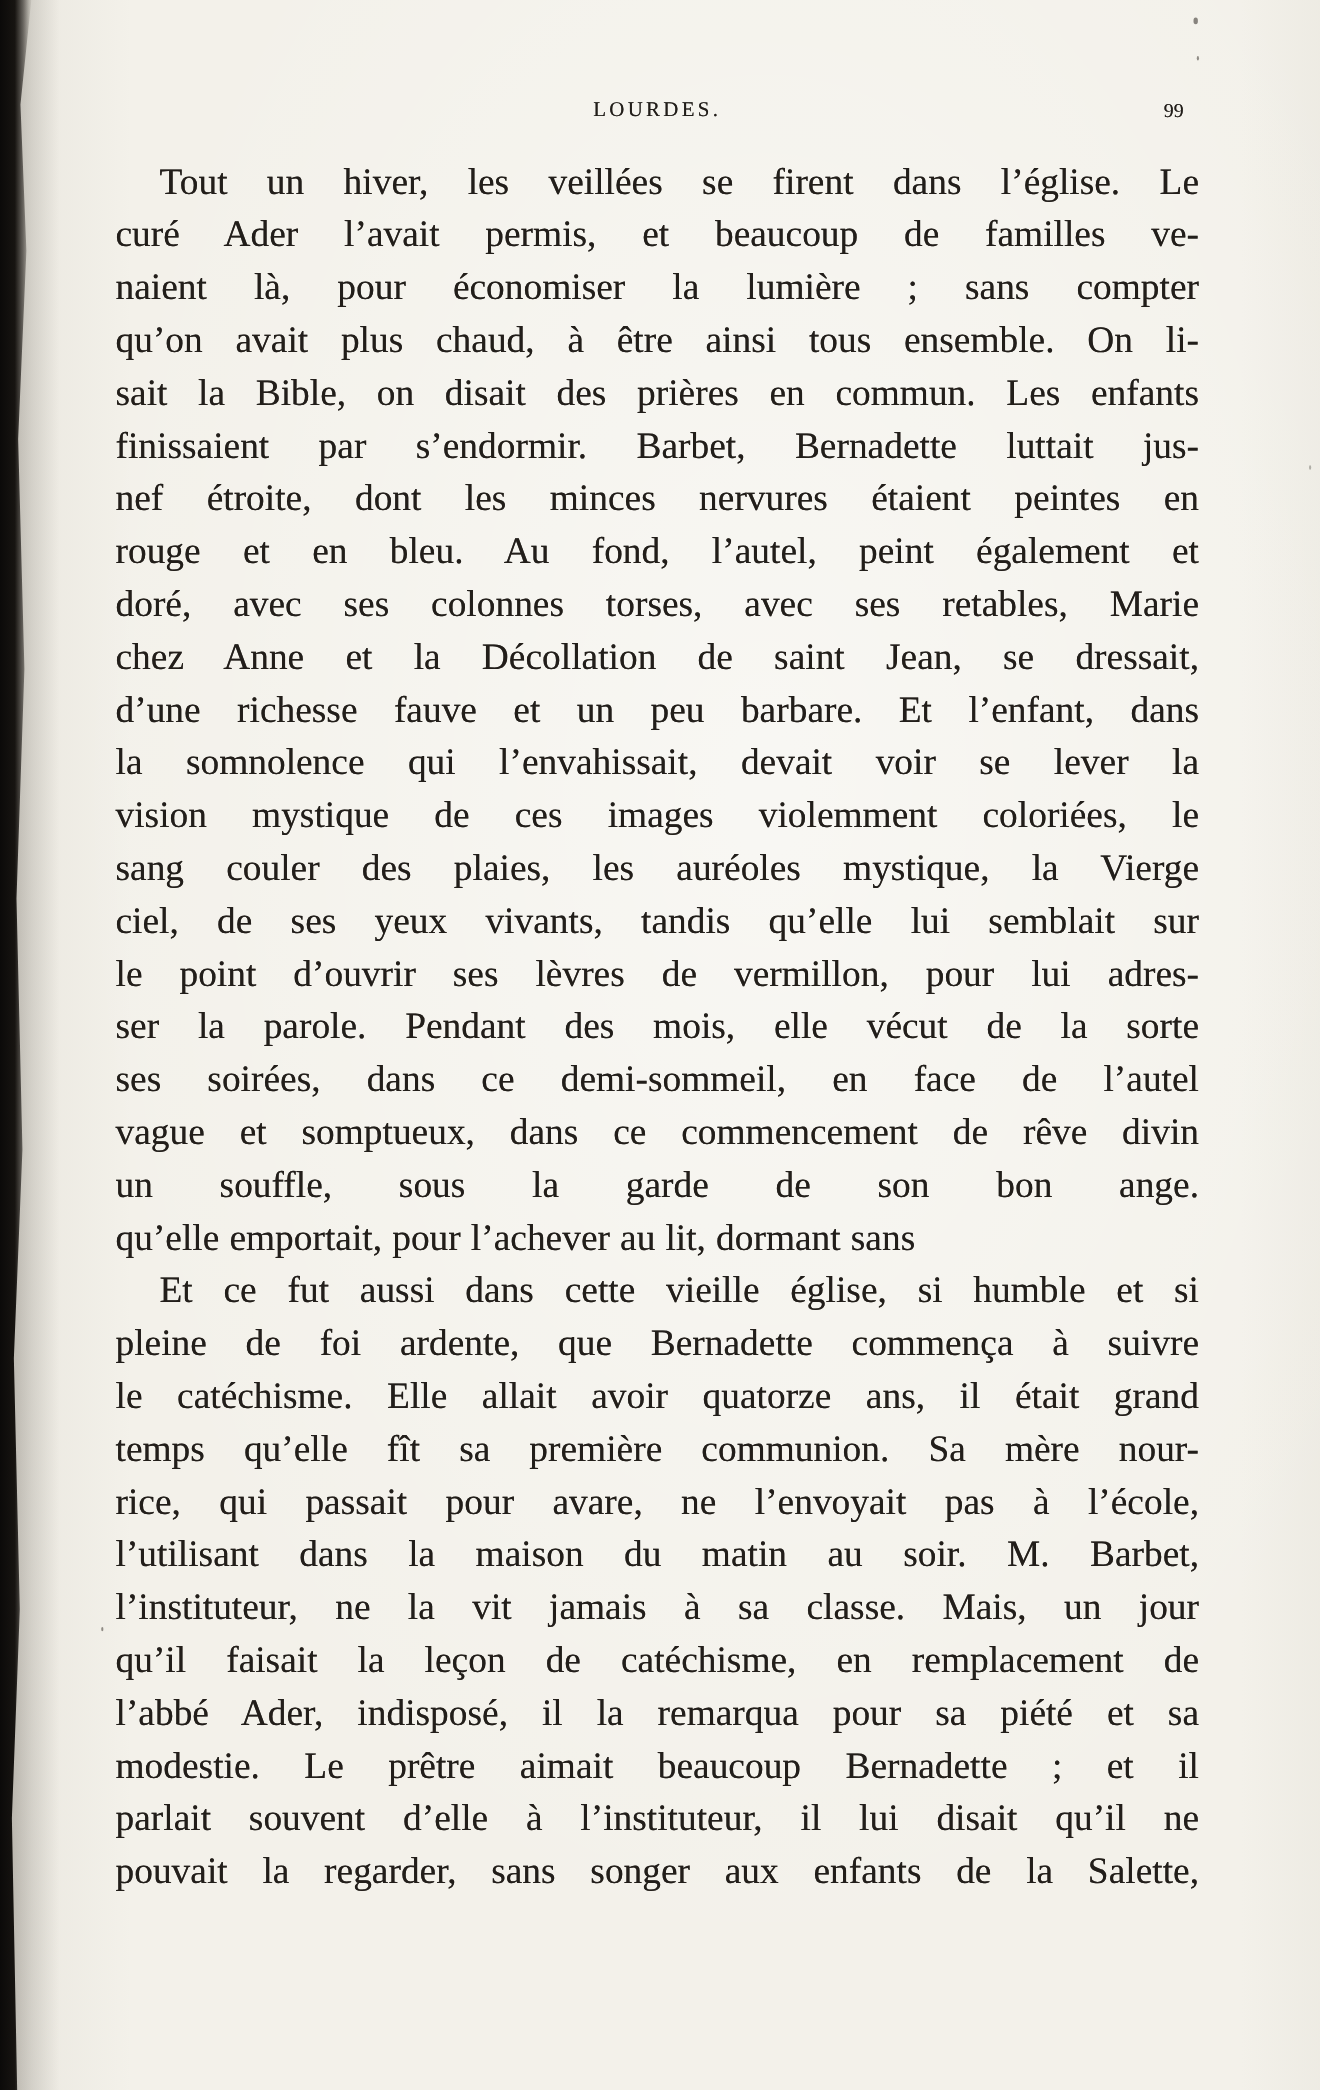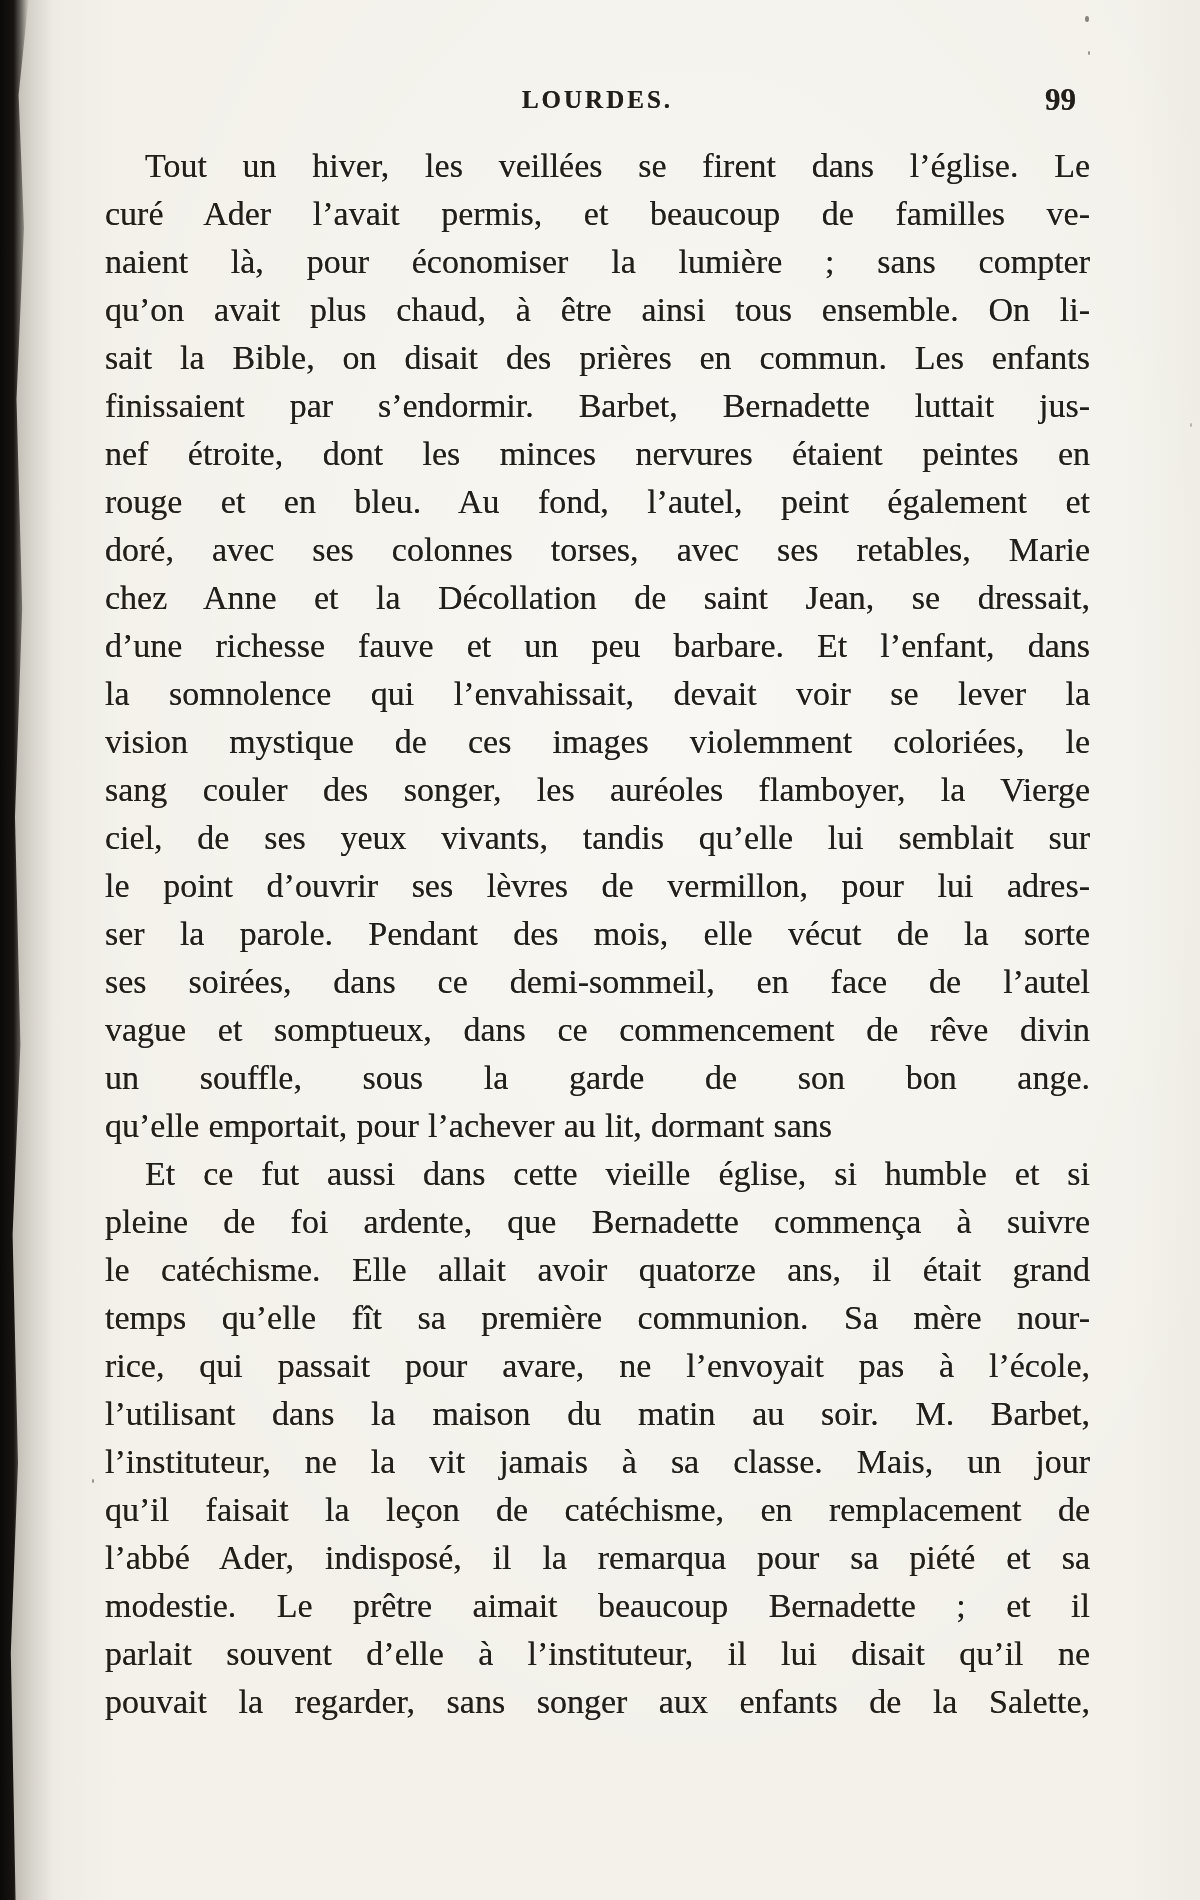--- a/index.html
+++ b/index.html
@@ -49,26 +49,26 @@
     font-size:34px;
     text-shadow:0 0 0.5px rgba(34,30,26,0.75);
   }
   .running-header{
     position:relative;
     height:40px;
     margin-bottom:22px;
   }
   .running-title{
     position:absolute;left:50%;transform:translateX(-50%);
-    font-weight:bold;font-size:25px;letter-spacing:3px;
+    font-weight:normal;font-size:19px;letter-spacing:3px;
     line-height:40px;
   }
   .running-pagenum{
     position:absolute;right:14px;
-    font-weight:bold;font-size:31px;
+    font-weight:normal;font-size:18px;
     line-height:40px;
   }
   .text-block{
     hyphens:none;
   }
   .paragraph{margin:0;}
   .line{
     line-height:48px;
     text-align:justify;
     text-align-last:justify;
@@ -101,21 +101,21 @@
           <div class="line">qu’on avait plus chaud, à être ainsi tous ensemble. On li-</div>
           <div class="line">sait la Bible, on disait des prières en commun. Les enfants</div>
           <div class="line">finissaient par s’endormir. Barbet, Bernadette luttait jus-</div>
           <div class="line">nef étroite, dont les minces nervures étaient peintes en</div>
           <div class="line">rouge et en bleu. Au fond, l’autel, peint également et</div>
           <div class="line">doré, avec ses colonnes torses, avec ses retables, Marie</div>
           <div class="line">chez Anne et la Décollation de saint Jean, se dressait,</div>
           <div class="line">d’une richesse fauve et un peu barbare. Et l’enfant, dans</div>
           <div class="line">la somnolence qui l’envahissait, devait voir se lever la</div>
           <div class="line">vision mystique de ces images violemment coloriées, le</div>
-          <div class="line">sang couler des songer, les auréoles flamboyer, la Vierge</div>
+          <div class="line">sang couler des plaies, les auréoles mystique, la Vierge</div>
           <div class="line">ciel, de ses yeux vivants, tandis qu’elle lui semblait sur</div>
           <div class="line">le point d’ouvrir ses lèvres de vermillon, pour lui adres-</div>
           <div class="line">ser la parole. Pendant des mois, elle vécut de la sorte</div>
           <div class="line">ses soirées, dans ce demi-sommeil, en face de l’autel</div>
           <div class="line">vague et somptueux, dans ce commencement de rêve divin</div>
           <div class="line">un souffle, sous la garde de son bon ange.</div>
           <div class="line">qu’elle emportait, pour l’achever au lit, dormant sans</div>
         </div>
       <div class="paragraph p2">
           <div class="line">Et ce fut aussi dans cette vieille église, si humble et si</div>

